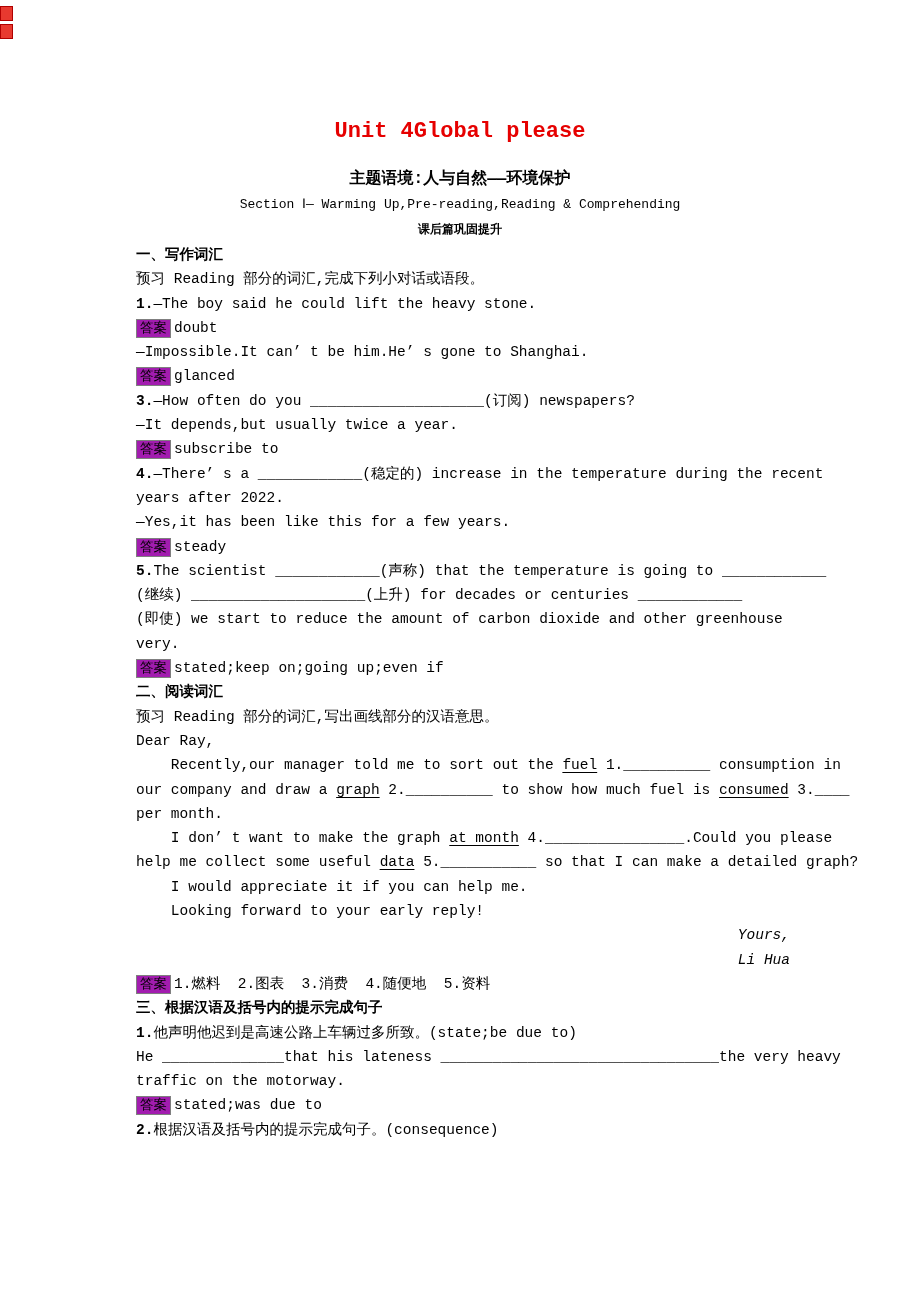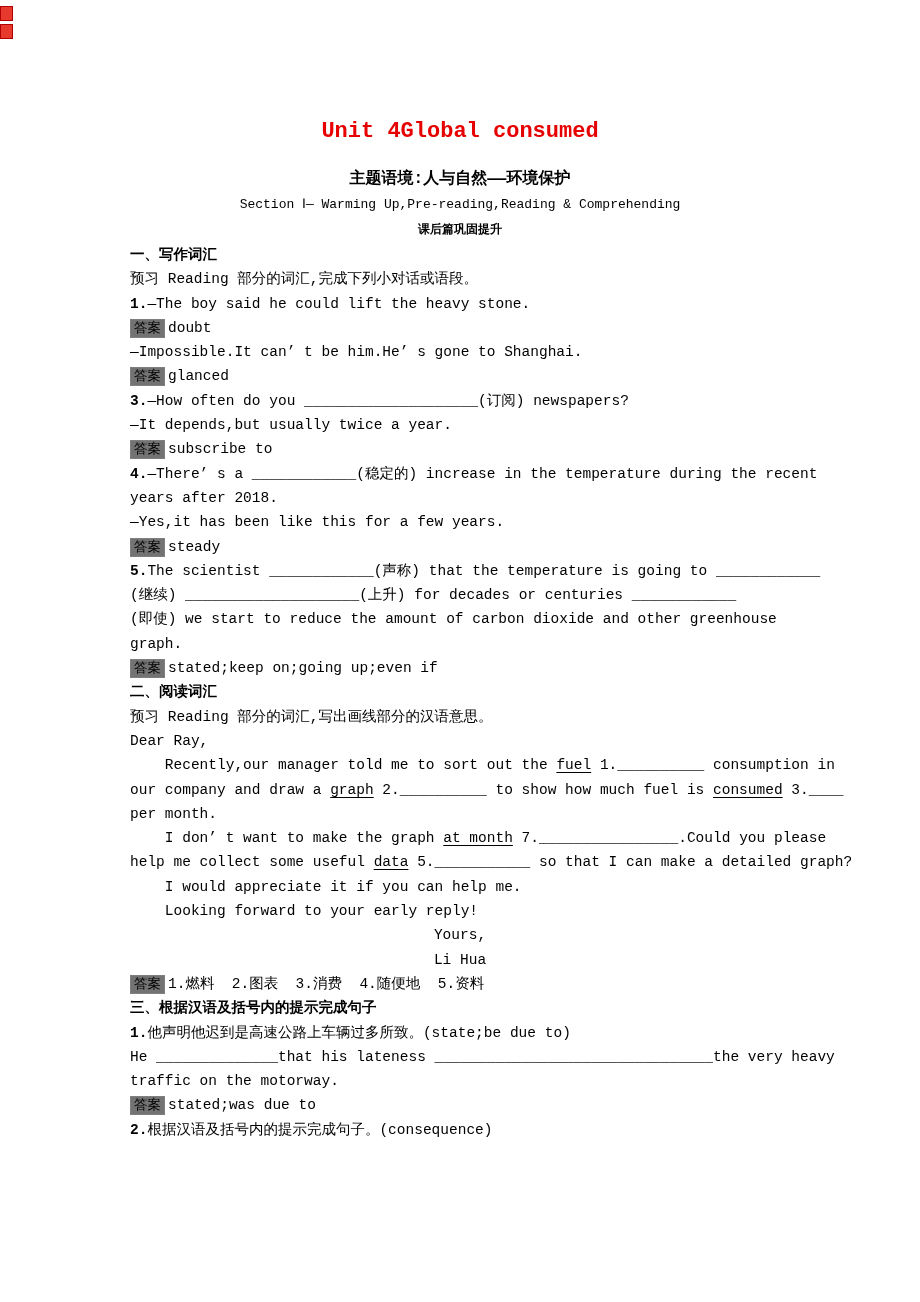--- a/index.html
+++ b/index.html
@@ -20,82 +20,82 @@
   .content{position:absolute;left:130px;top:118px;width:660px;}
   .title{
     text-align:center;color:var(--title-red,#e60000);
     font-size:22px;font-weight:bold;line-height:28px;margin-bottom:7px;
     white-space:pre;
   }
   .center{text-align:center;white-space:pre;}
   .theme{font-size:16px;font-weight:bold;line-height:26px;margin-top:20px;}
   .section{font-size:13px;line-height:26px;}
   .sub{font-size:12px;font-weight:bold;line-height:25px;}
-  .line{white-space:pre;line-height:24.3px;min-height:24.3px;}
+  .line{white-space:pre;line-height:24.3px;min-height:24.3px;margin-left:6px;}
   .b{font-weight:bold;}
   .u{text-decoration:underline;text-underline-offset:3px;}
-  .right{text-align:center;}
+  .right{text-align:right;font-style:italic;}
   .answer .abox{
     display:inline-block;
-    border:1px solid #7f7f7f;background:#737373;
+    border:1px solid #7f7f7f;background:#a21caf;
     font-size:13.5px;line-height:17px;padding:0 3px;
     margin-right:3px;vertical-align:baseline;
   }
 </style>
 </head>
 <body>
 
 <div class="page">
 
   <div class="corner">
     <div class="marker"></div>
     <div class="marker"></div>
   </div>
 
   <div class="content">
 
-    <div class="title">Unit 4Global consumed</div>
+    <div class="title">Unit 4Global please</div>
     <div class="center theme">主题语境:人与自然——环境保护</div>
     <div class="center section">Section Ⅰ— Warming Up,Pre-reading,Reading &amp; Comprehending</div>
     <div class="center sub">课后篇巩固提升</div>
 
     <div class="line b">一、写作词汇</div>
     <div class="line">预习 Reading 部分的词汇,完成下列小对话或语段。</div>
 
     <div class="line"><span class="b">1.</span><span>—The boy said he could lift the heavy stone.</span></div>
     <div class="line answer"><span class="abox">答案</span><span>doubt</span></div>
 
     <div class="line">—Impossible.It can’ t be him.He’ s gone to Shanghai.</div>
     <div class="line answer"><span class="abox">答案</span><span>glanced</span></div>
 
     <div class="line"><span class="b">3.</span><span>—How often do you ____________________(订阅) newspapers?</span></div>
     <div class="line">—It depends,but usually twice a year.</div>
     <div class="line answer"><span class="abox">答案</span><span>subscribe to</span></div>
 
     <div class="line"><span class="b">4.</span><span>—There’ s a ____________(稳定的) increase in the temperature during the recent</span></div>
-    <div class="line">years after 2018.</div>
+    <div class="line">years after 2022.</div>
     <div class="line">—Yes,it has been like this for a few years.</div>
     <div class="line answer"><span class="abox">答案</span><span>steady</span></div>
 
     <div class="line"><span class="b">5.</span><span>The scientist ____________(声称) that the temperature is going to ____________</span></div>
     <div class="line">(继续) ____________________(上升) for decades or centuries ____________</div>
     <div class="line">(即使) we start to reduce the amount of carbon dioxide and other greenhouse</div>
-    <div class="line">graph.</div>
+    <div class="line">very.</div>
     <div class="line answer"><span class="abox">答案</span><span>stated;keep on;going up;even if</span></div>
 
     <div class="line b">二、阅读词汇</div>
     <div class="line">预习 Reading 部分的词汇,写出画线部分的汉语意思。</div>
 
     <div class="line">Dear Ray,</div>
 
     <div class="line"><span>    Recently,our manager told me to sort out the </span><span class="u">fuel</span><span> 1.__________ consumption in</span></div>
     <div class="line"><span>our company and draw a </span><span class="u">graph</span><span> 2.__________ to show how much fuel is </span><span class="u">consumed</span><span> 3.____</span></div>
     <div class="line">per month.</div>
 
-    <div class="line"><span>    I don’ t want to make the graph </span><span class="u">at month</span><span> 7.________________.Could you please</span></div>
+    <div class="line"><span>    I don’ t want to make the graph </span><span class="u">at month</span><span> 4.________________.Could you please</span></div>
     <div class="line"><span>help me collect some useful </span><span class="u">data</span><span> 5.___________ so that I can make a detailed graph?</span></div>
 
     <div class="line">    I would appreciate it if you can help me.</div>
     <div class="line">    Looking forward to your early reply!</div>
 
     <div class="line right">Yours,</div>
     <div class="line right">Li Hua</div>
 
     <div class="line answer"><span class="abox">答案</span><span>1.燃料  2.图表  3.消费  4.随便地  5.资料</span></div>
 

